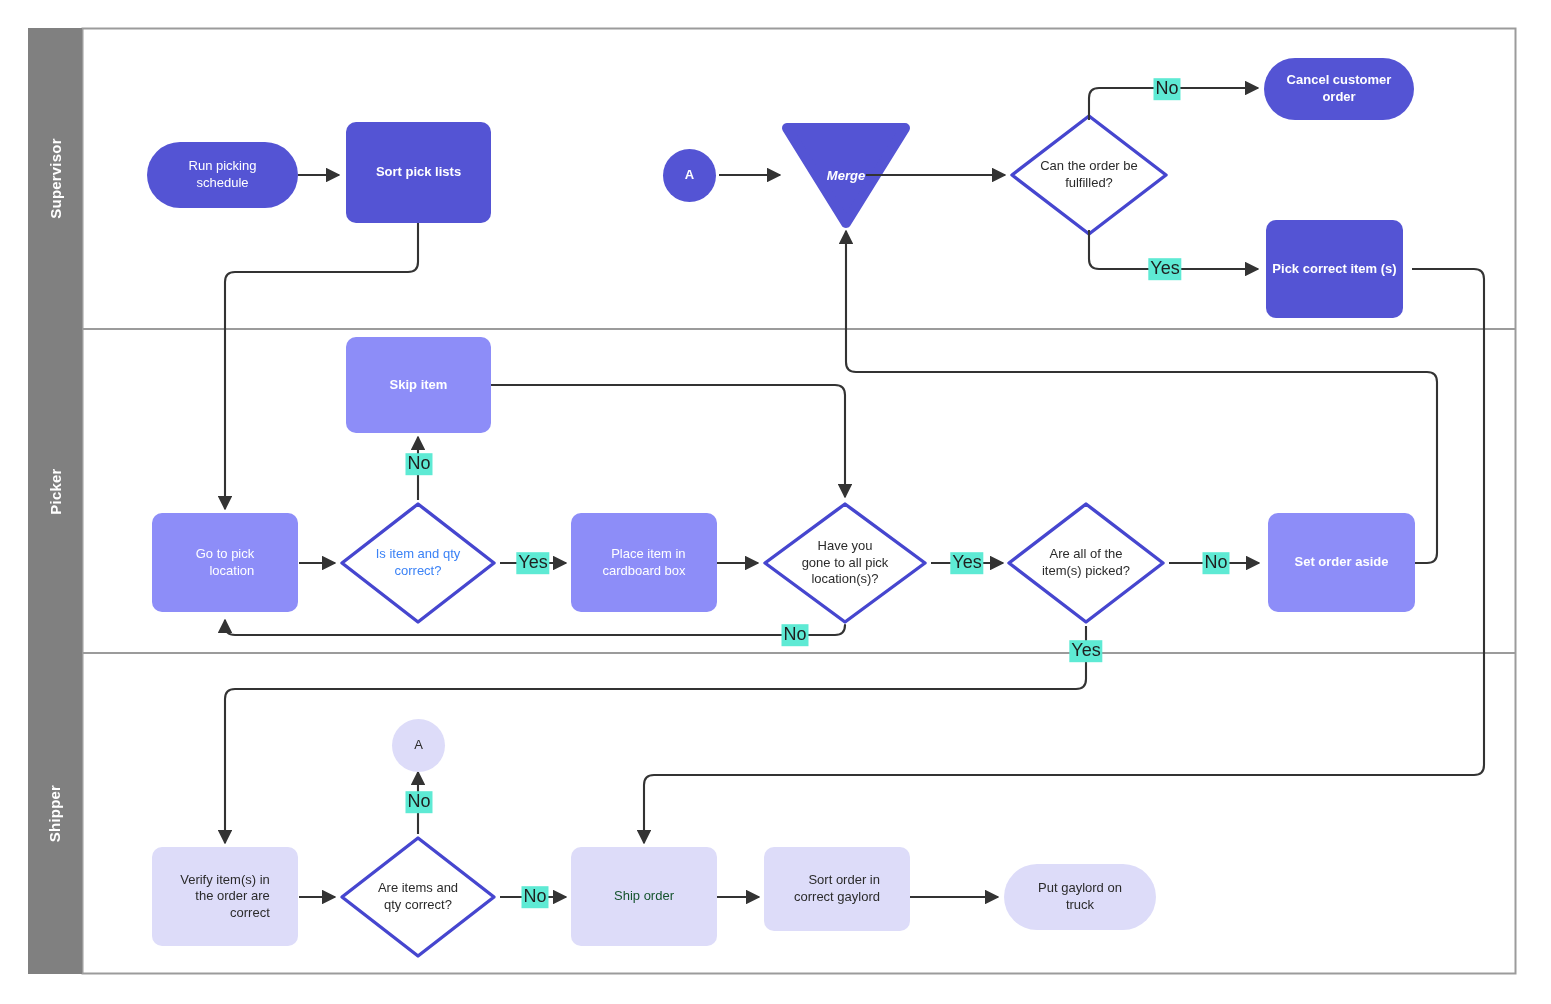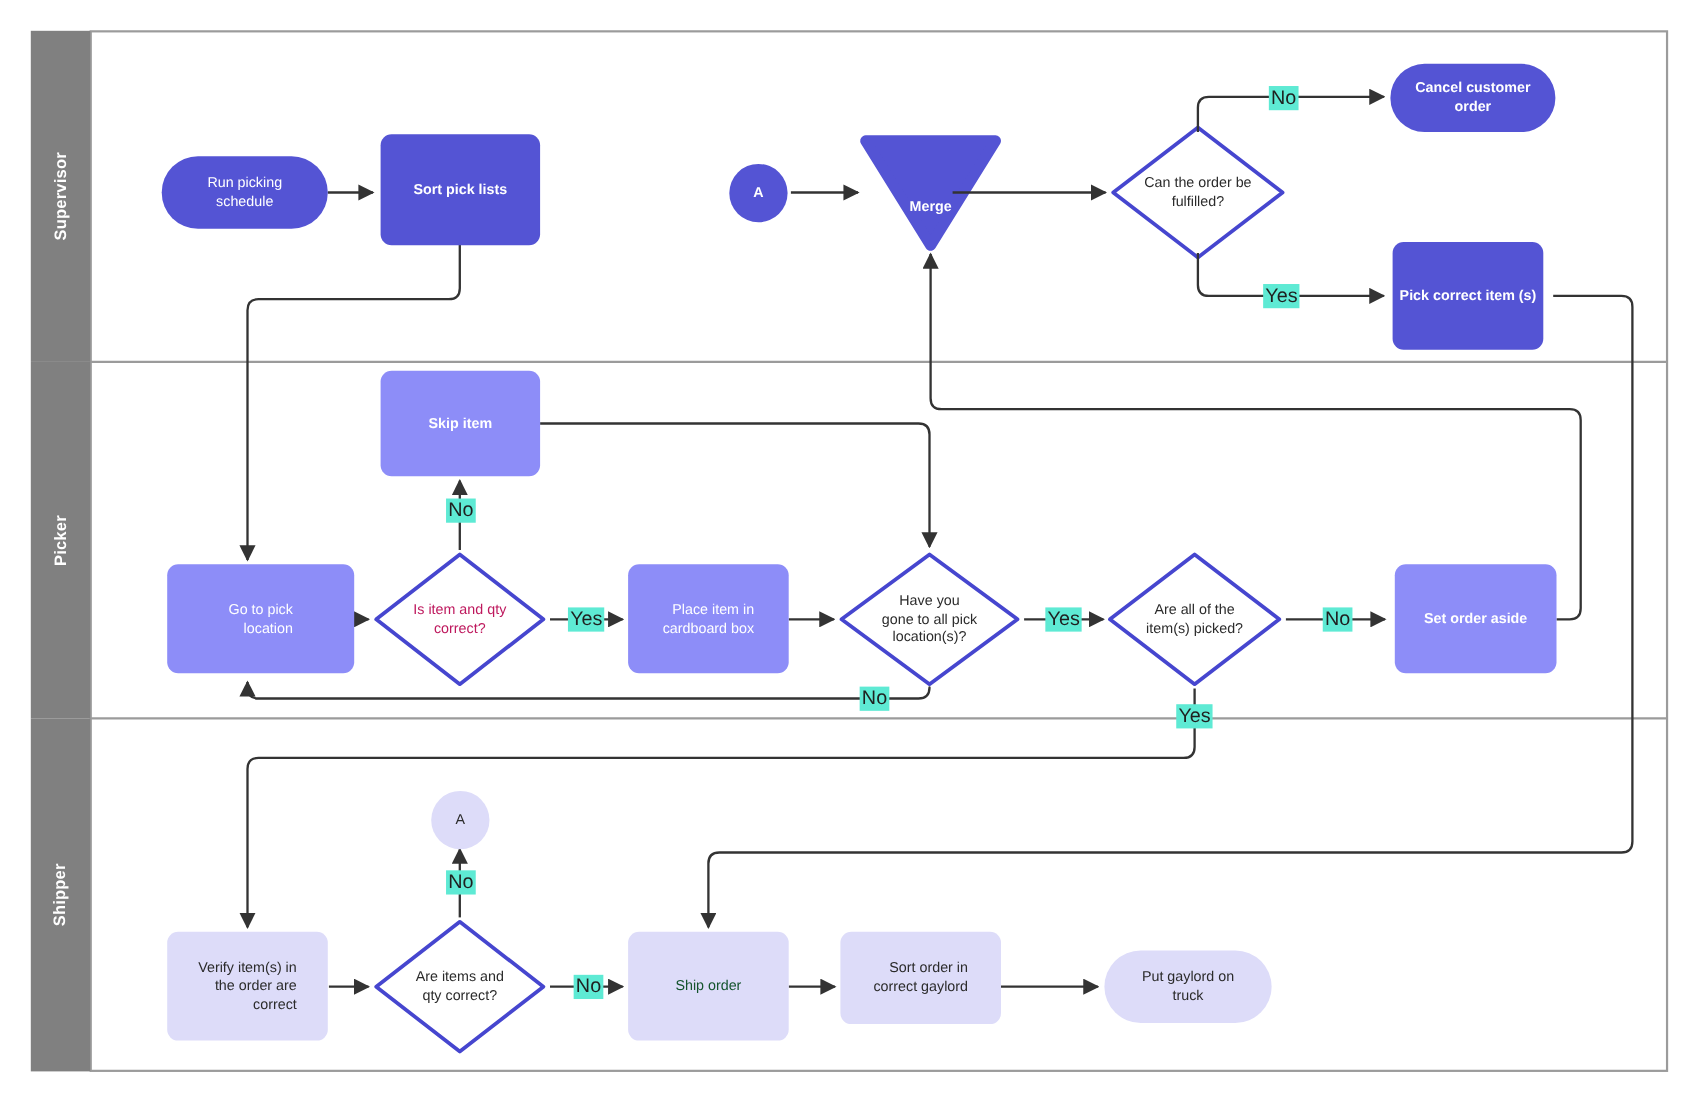--- a/index.html
+++ b/index.html
@@ -118,45 +118,45 @@
 
   <div class="node proc" style="left:346px;top:122px;width:145px;height:101px;background:#5454d4;color:#ffffff;font-size:13px;font-weight:bold;">
     <span>Sort pick lists</span>
   </div>
 
   <div class="node conn-circ" style="left:663px;top:149px;width:53px;height:53px;background:#5454d4;color:#ffffff;font-size:13px;font-weight:bold;">
     <span>A</span>
   </div>
 
   <div class="dec-wrap" style="left:787px;top:128px;width:118px;height:95px;">
-    <div class="tri-label" style="top:52px;">Merge</div>
+    <div class="tri-label" style="top:40px;font-style:italic;">Merge</div>
   </div>
 
   <div class="dec-wrap" style="left:1012px;top:116px;width:154px;height:118px;">
     <div class="dec-label" style="color:#2b2b2b;font-size:13px;padding:0 26px;">Can the order be<br>fulfilled?</div>
   </div>
 
   <div class="node term" style="left:1264px;top:58px;width:150px;height:62px;background:#5454d4;color:#ffffff;font-size:13px;font-weight:bold;">
     <span>Cancel customer<br>order</span>
   </div>
 
   <div class="node proc" style="left:1266px;top:220px;width:137px;height:98px;background:#5454d4;color:#ffffff;font-size:13px;font-weight:bold;">
     <span>Pick correct item (s)</span>
   </div>
 
   <div class="node proc" style="left:346px;top:337px;width:145px;height:96px;background:#8d8df8;color:#ffffff;font-size:13px;font-weight:bold;">
     <span>Skip item</span>
   </div>
 
-  <div class="node proc" style="left:152px;top:513px;width:170px;height:99px;background:#8d8df8;color:#ffffff;font-size:13px;">
+  <div class="node proc" style="left:152px;top:513px;width:146px;height:99px;background:#8d8df8;color:#ffffff;font-size:13px;">
     <span>Go to pick<br>location</span>
   </div>
 
   <div class="dec-wrap" style="left:342px;top:504px;width:152px;height:118px;">
-    <div class="dec-label" style="color:#be185d;font-size:13px;padding:0 22px;">Is item and qty<br>correct?</div>
+    <div class="dec-label" style="color:#3b82f6;font-size:13px;padding:0 22px;">Is item and qty<br>correct?</div>
   </div>
 
   <div class="node proc" style="left:571px;top:513px;width:146px;height:99px;background:#8d8df8;color:#ffffff;font-size:13px;">
     <span>Place item in<br>cardboard box</span>
   </div>
 
   <div class="dec-wrap" style="left:765px;top:504px;width:160px;height:118px;">
     <div class="dec-label" style="color:#2b2b2b;font-size:13px;padding:0 24px;">Have you<br>gone to all pick<br>location(s)?</div>
   </div>
 

